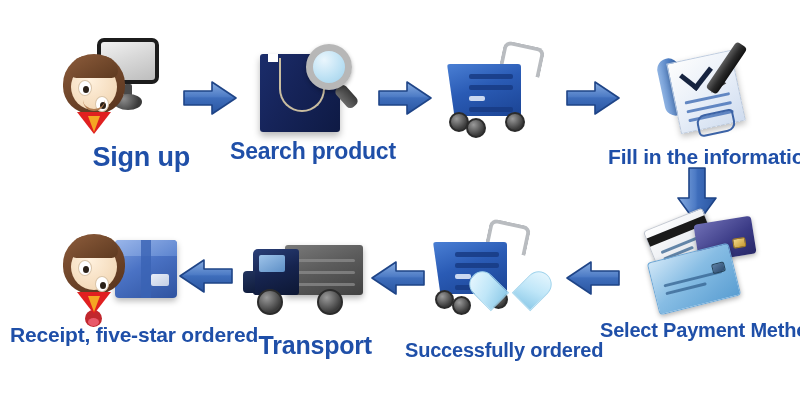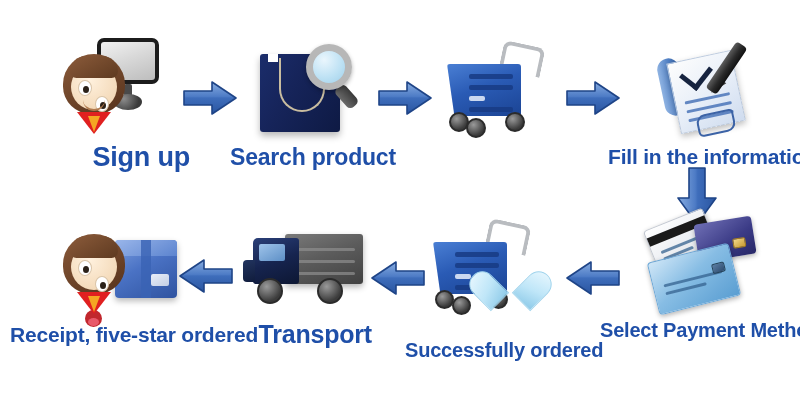--- a/index.html
+++ b/index.html
@@ -268,21 +268,21 @@
 
   <div class="node" style="left:230px;top:32px;width:160px;">
     <div class="art" style="width:125px;height:108px;">
       <div class="layer bag-body" style="left:12px;top:22px;"></div>
       <div class="layer bag-notch" style="left:20px;top:22px;"></div>
       <div class="layer bag-notch" style="left:72px;top:22px;"></div>
       <div class="layer bag-handle" style="left:31px;top:26px;"></div>
       <div class="layer mg-handle" style="left:92px;top:52px;"></div>
       <div class="layer mg-ring" style="left:58px;top:12px;"></div>
     </div>
-    <div class="label" style="font-size:23px;margin-top:6px;">Search product</div>
+    <div class="label" style="font-size:23px;">Search product</div>
   </div>
 
   <div class="arrow" style="left:377px;top:78px;">
     <svg width="56" height="40" viewBox="0 0 56 40">
       <path d="M2 13 H30 V4 L54 20 L30 36 V27 H2 Z" fill="url(#ag1)" stroke="#1E4487" stroke-width="1.6" stroke-linejoin="round"></path>
     </svg>
   </div>
 
   <div class="node" style="left:425px;top:32px;width:145px;">
     <div class="art" style="width:125px;height:108px;">
@@ -379,21 +379,21 @@
     </div>
     <div class="label" style="font-size:20px;margin-top:22px;">Successfully ordered</div>
   </div>
 
   <div class="arrow" style="left:370px;top:258px;">
     <svg width="56" height="40" viewBox="0 0 56 40">
       <path d="M54 13 H26 V4 L2 20 L26 36 V27 H54 Z" fill="url(#ag1)" stroke="#1E4487" stroke-width="1.6" stroke-linejoin="round"></path>
     </svg>
   </div>
 
-  <div class="node" style="left:232px;top:222px;width:140px;">
+  <div class="node" style="left:232px;top:233px;width:140px;">
     <div class="art" style="width:130px;height:96px;">
       <div class="layer truck-box" style="left:48px;top:12px;">
         <div class="truck-box-line" style="margin:14px 8px 0 8px;"></div>
         <div class="truck-box-line" style="margin:9px 8px 0 8px;"></div>
         <div class="truck-box-line" style="margin:9px 8px 0 8px;"></div>
       </div>
       <div class="layer truck-cab" style="left:16px;top:16px;"></div>
       <div class="layer truck-nose" style="left:6px;top:38px;"></div>
       <div class="layer truck-win" style="left:22px;top:22px;"></div>
       <div class="layer wheel" style="left:20px;top:56px;width:26px;height:26px;"></div>

